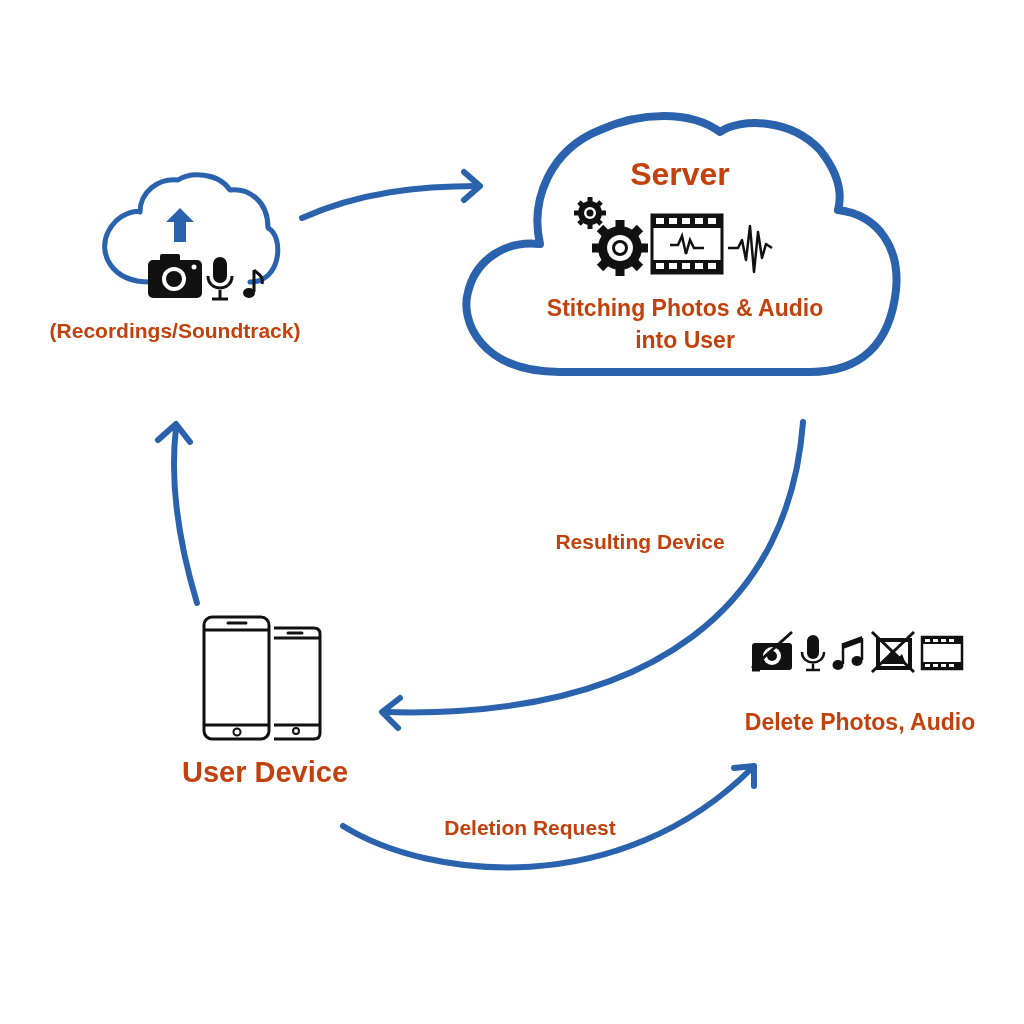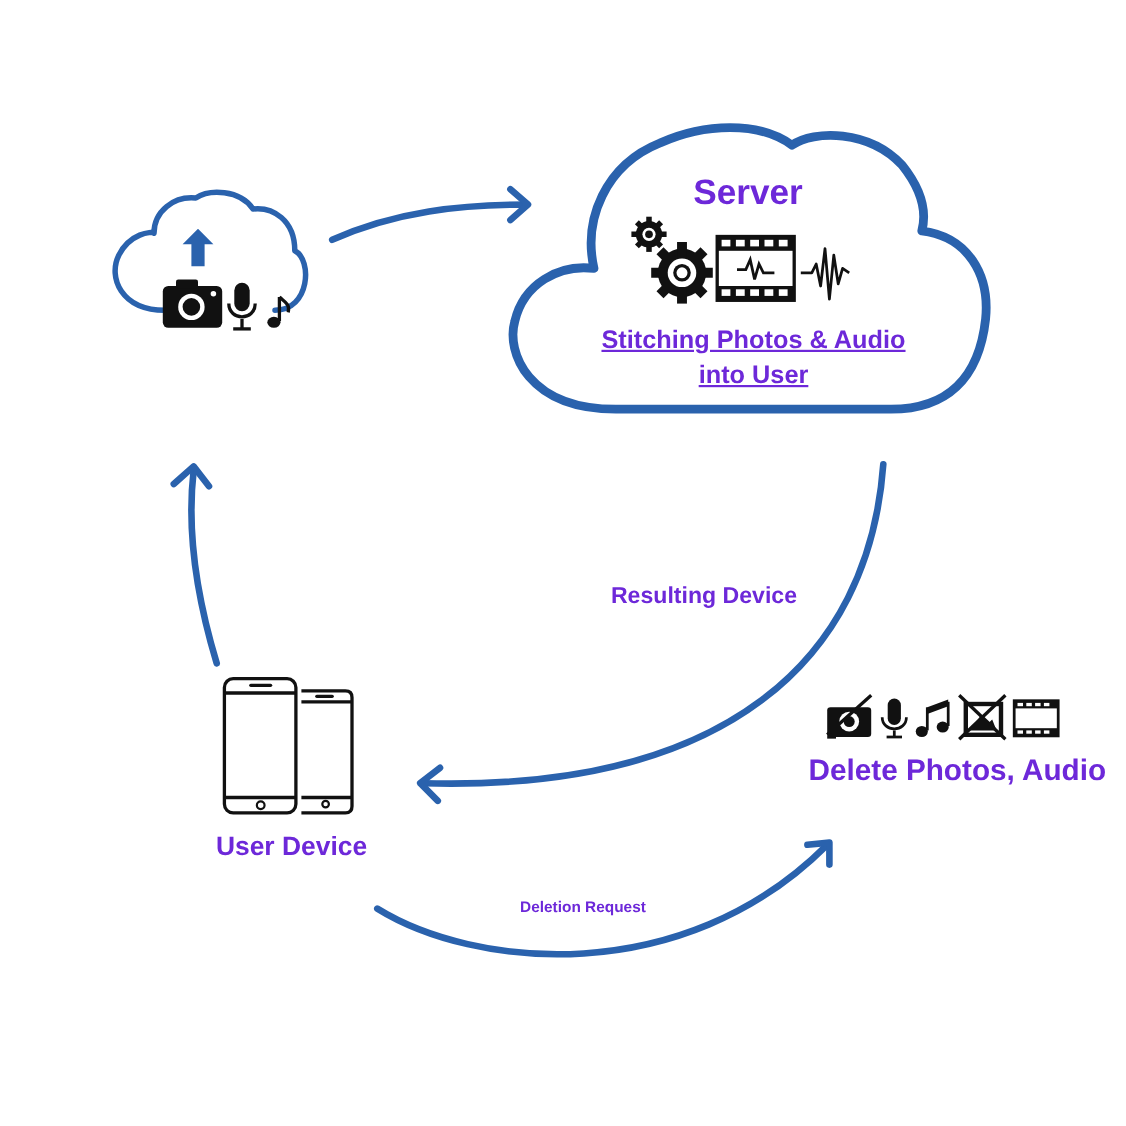--- a/index.html
+++ b/index.html
@@ -1,27 +1,27 @@
 <!DOCTYPE html>
 <html><head>
   <meta charset="utf-8">
   <style>
     html, body { margin: 0; padding: 0; background: #ffffff; }
     body { width: 1024px; height: 1024px; position: relative; overflow: hidden;
            font-family: "Liberation Sans", sans-serif; color: #111; }
     .canvas { position: absolute; left: 0; top: 0; width: 1024px; height: 1024px; }
-    .label { position: absolute; font-weight: bold; text-align: center; color: #6d28d9;
+    .label { position: absolute; font-weight: bold; text-align: center; color: #c2410c;
              font-family: "Liberation Sans", sans-serif; white-space: nowrap; }
     .lbl-upload { left: 20px; top: 316px; width: 310px; font-size: 21px; line-height: 30px; }
     .lbl-server-title { left: 560px; top: 156px; width: 240px; font-size: 32px; }
-    .lbl-server-sub { left: 500px; top: 292px; width: 370px; font-size: 23px; line-height: 32px; text-decoration: underline; }
+    .lbl-server-sub { left: 500px; top: 292px; width: 370px; font-size: 23px; line-height: 32px; }
     .lbl-result { left: 540px; top: 530px; width: 200px; font-size: 21px; }
-    .lbl-delete { left: 735px; top: 686px; width: 250px; font-size: 27px; line-height: 28px; }
-    .lbl-device { left: 180px; top: 756px; width: 170px; font-size: 24px; }
-    .lbl-deletion { left: 420px; top: 816px; width: 220px; font-size: 14px; }
+    .lbl-delete { left: 735px; top: 708px; width: 250px; font-size: 23px; line-height: 28px; }
+    .lbl-device { left: 180px; top: 756px; width: 170px; font-size: 29px; }
+    .lbl-deletion { left: 420px; top: 816px; width: 220px; font-size: 21px; }
     .line { display: block; }
   </style>
 </head>
 <body>
 
 <svg class="canvas" viewBox="0 0 1024 1024" width="1024" height="1024">
   <defs></defs>
 
   <g>
     <path d="M150 282 C110 282 98 252 108 232 C118 212 138 210 140 212 C140 192 158 178 178 180 C190 172 218 172 230 190 C248 188 268 200 268 228 C284 236 282 282 250 282" fill="none" stroke="#2a62ad" stroke-width="5" stroke-linejoin="round" stroke-linecap="round"></path>
@@ -170,20 +170,21 @@
     <path d="M197 603 C178 540 170 480 176 428" fill="none" stroke="#2a62ad" stroke-width="6" stroke-linecap="round"></path>
     <polyline points="158,440 176,424 190,442" fill="none" stroke="#2a62ad" stroke-width="6" stroke-linecap="round" stroke-linejoin="round"></polyline>
   </g>
   <g>
     <path d="M343 826 C430 880 620 900 752 768" fill="none" stroke="#2a62ad" stroke-width="6" stroke-linecap="round"></path>
     <polyline points="734,768 754,766 754,786" fill="none" stroke="#2a62ad" stroke-width="6" stroke-linecap="round" stroke-linejoin="round"></polyline>
   </g>
 </svg>
 
 <div class="label lbl-upload">
+  <span class="line">(Recordings/Soundtrack)</span>
 </div>
 
 <div class="label lbl-server-title">Server</div>
 
 <div class="label lbl-server-sub">
   <span class="line">Stitching Photos &amp; Audio</span>
   <span class="line">into User</span>
 </div>
 
 <div class="label lbl-result">Resulting Device</div>

